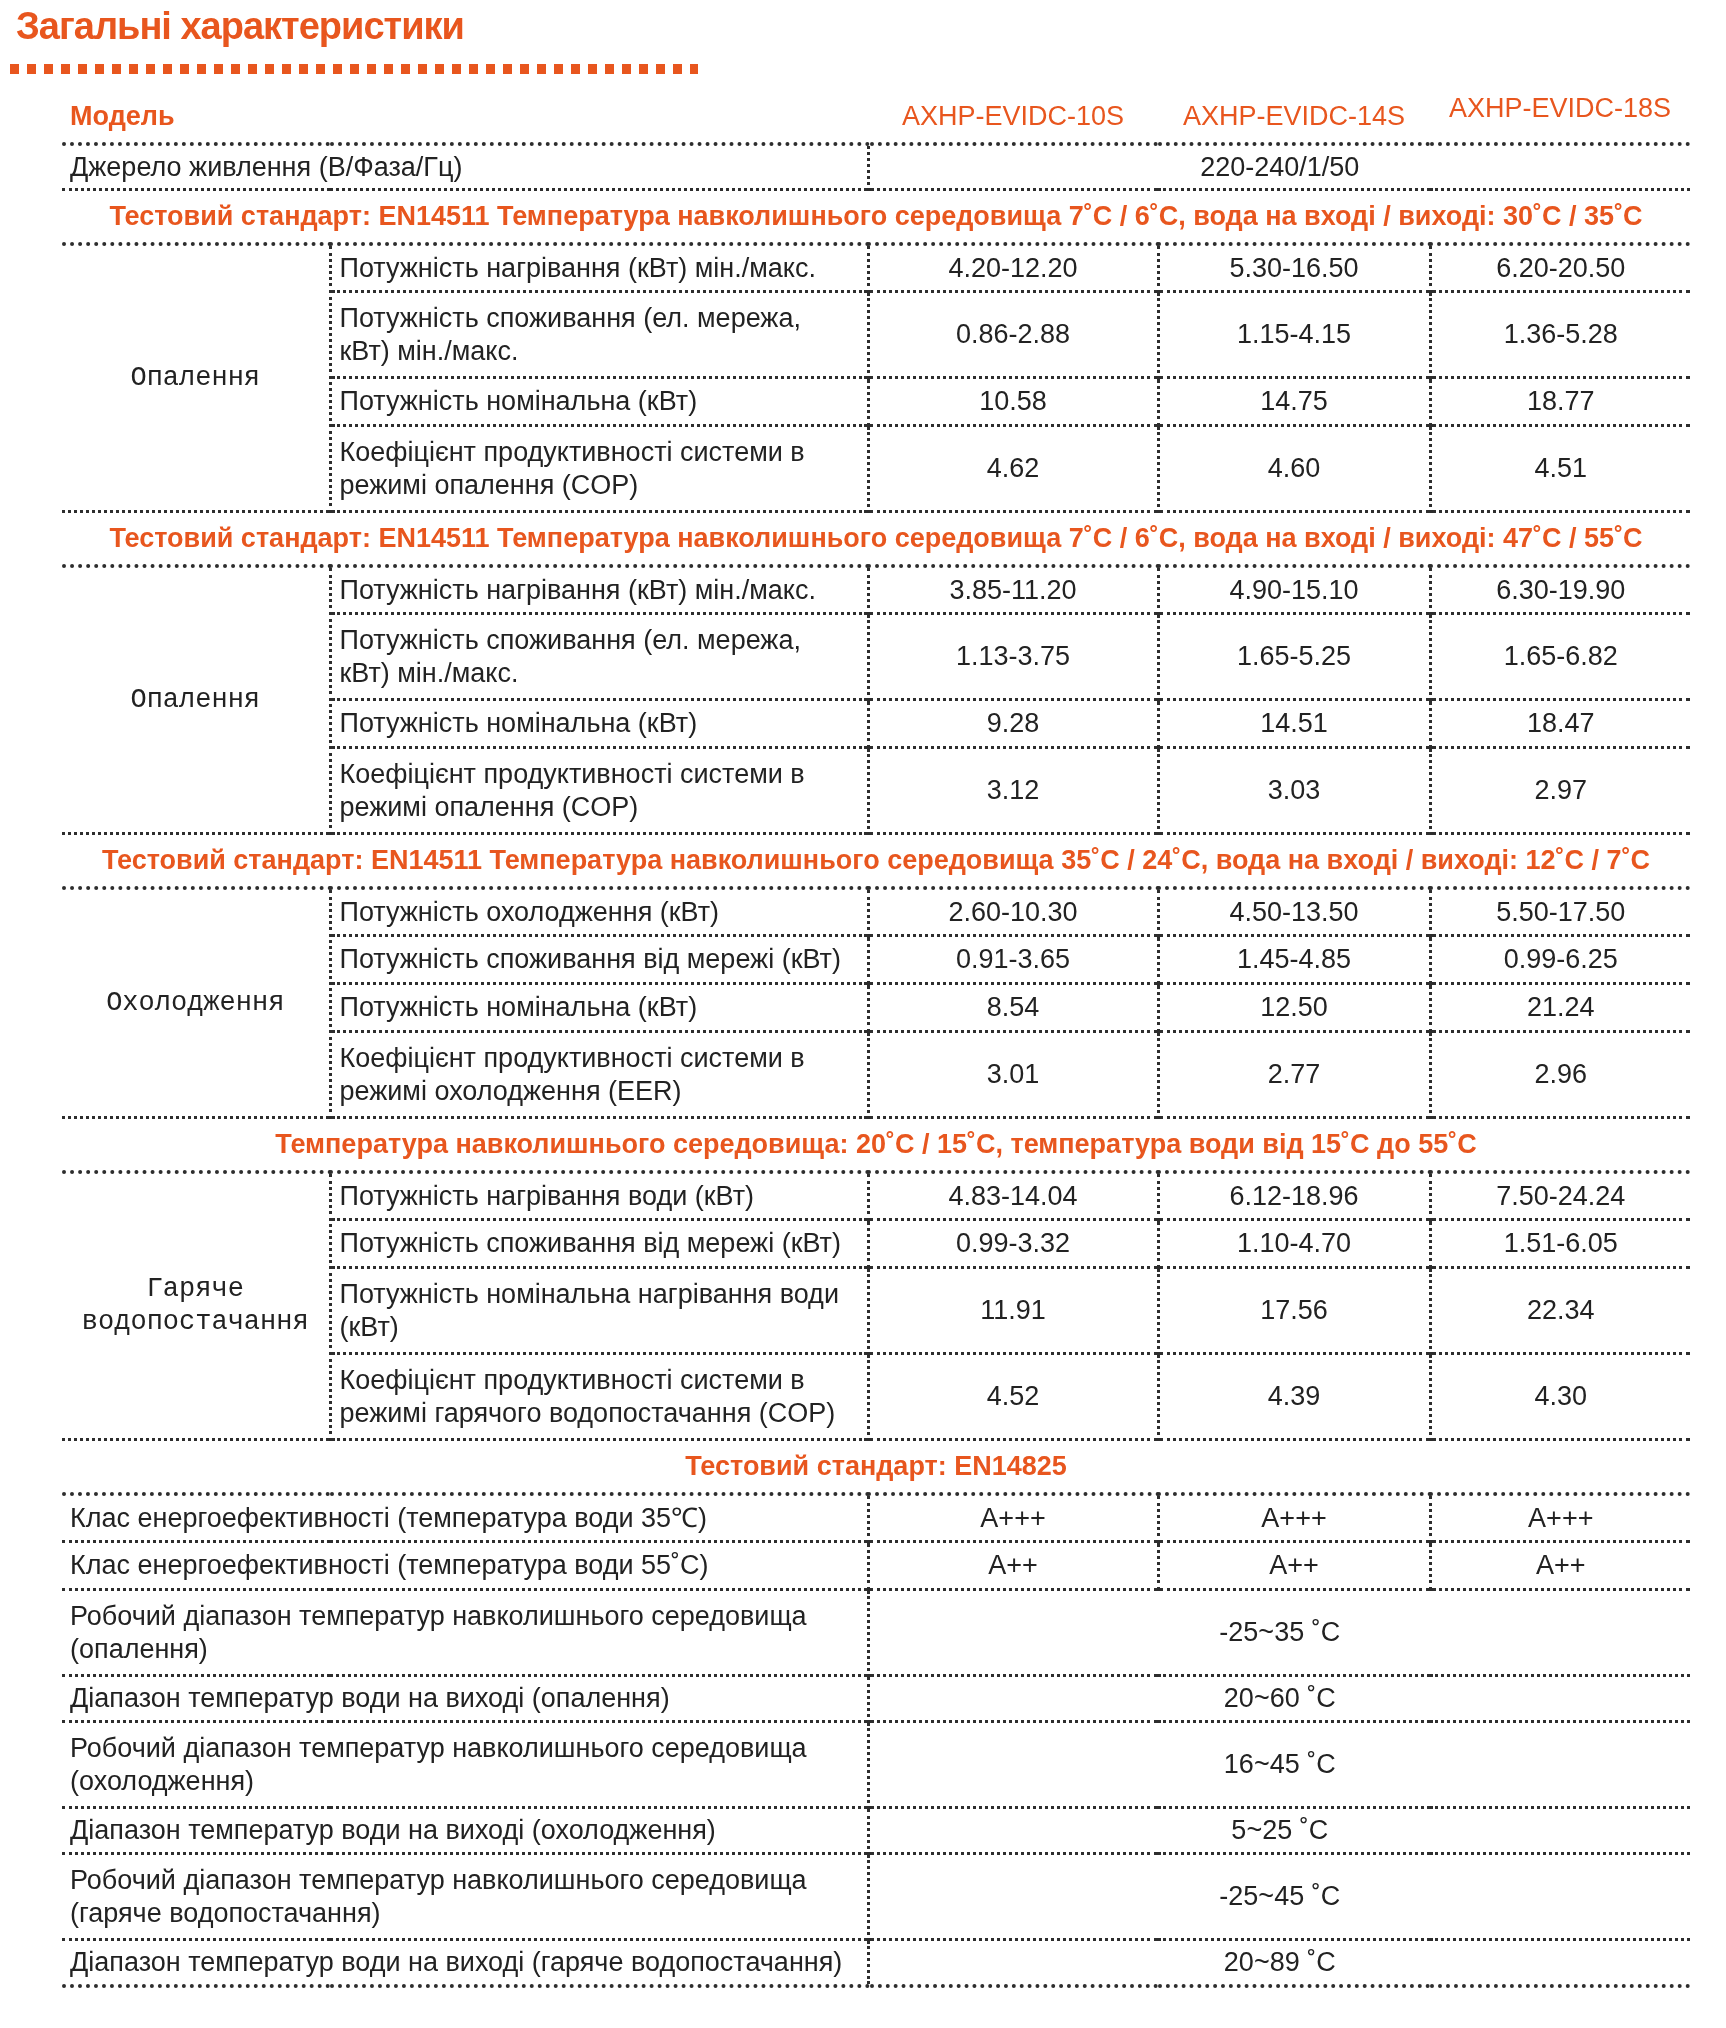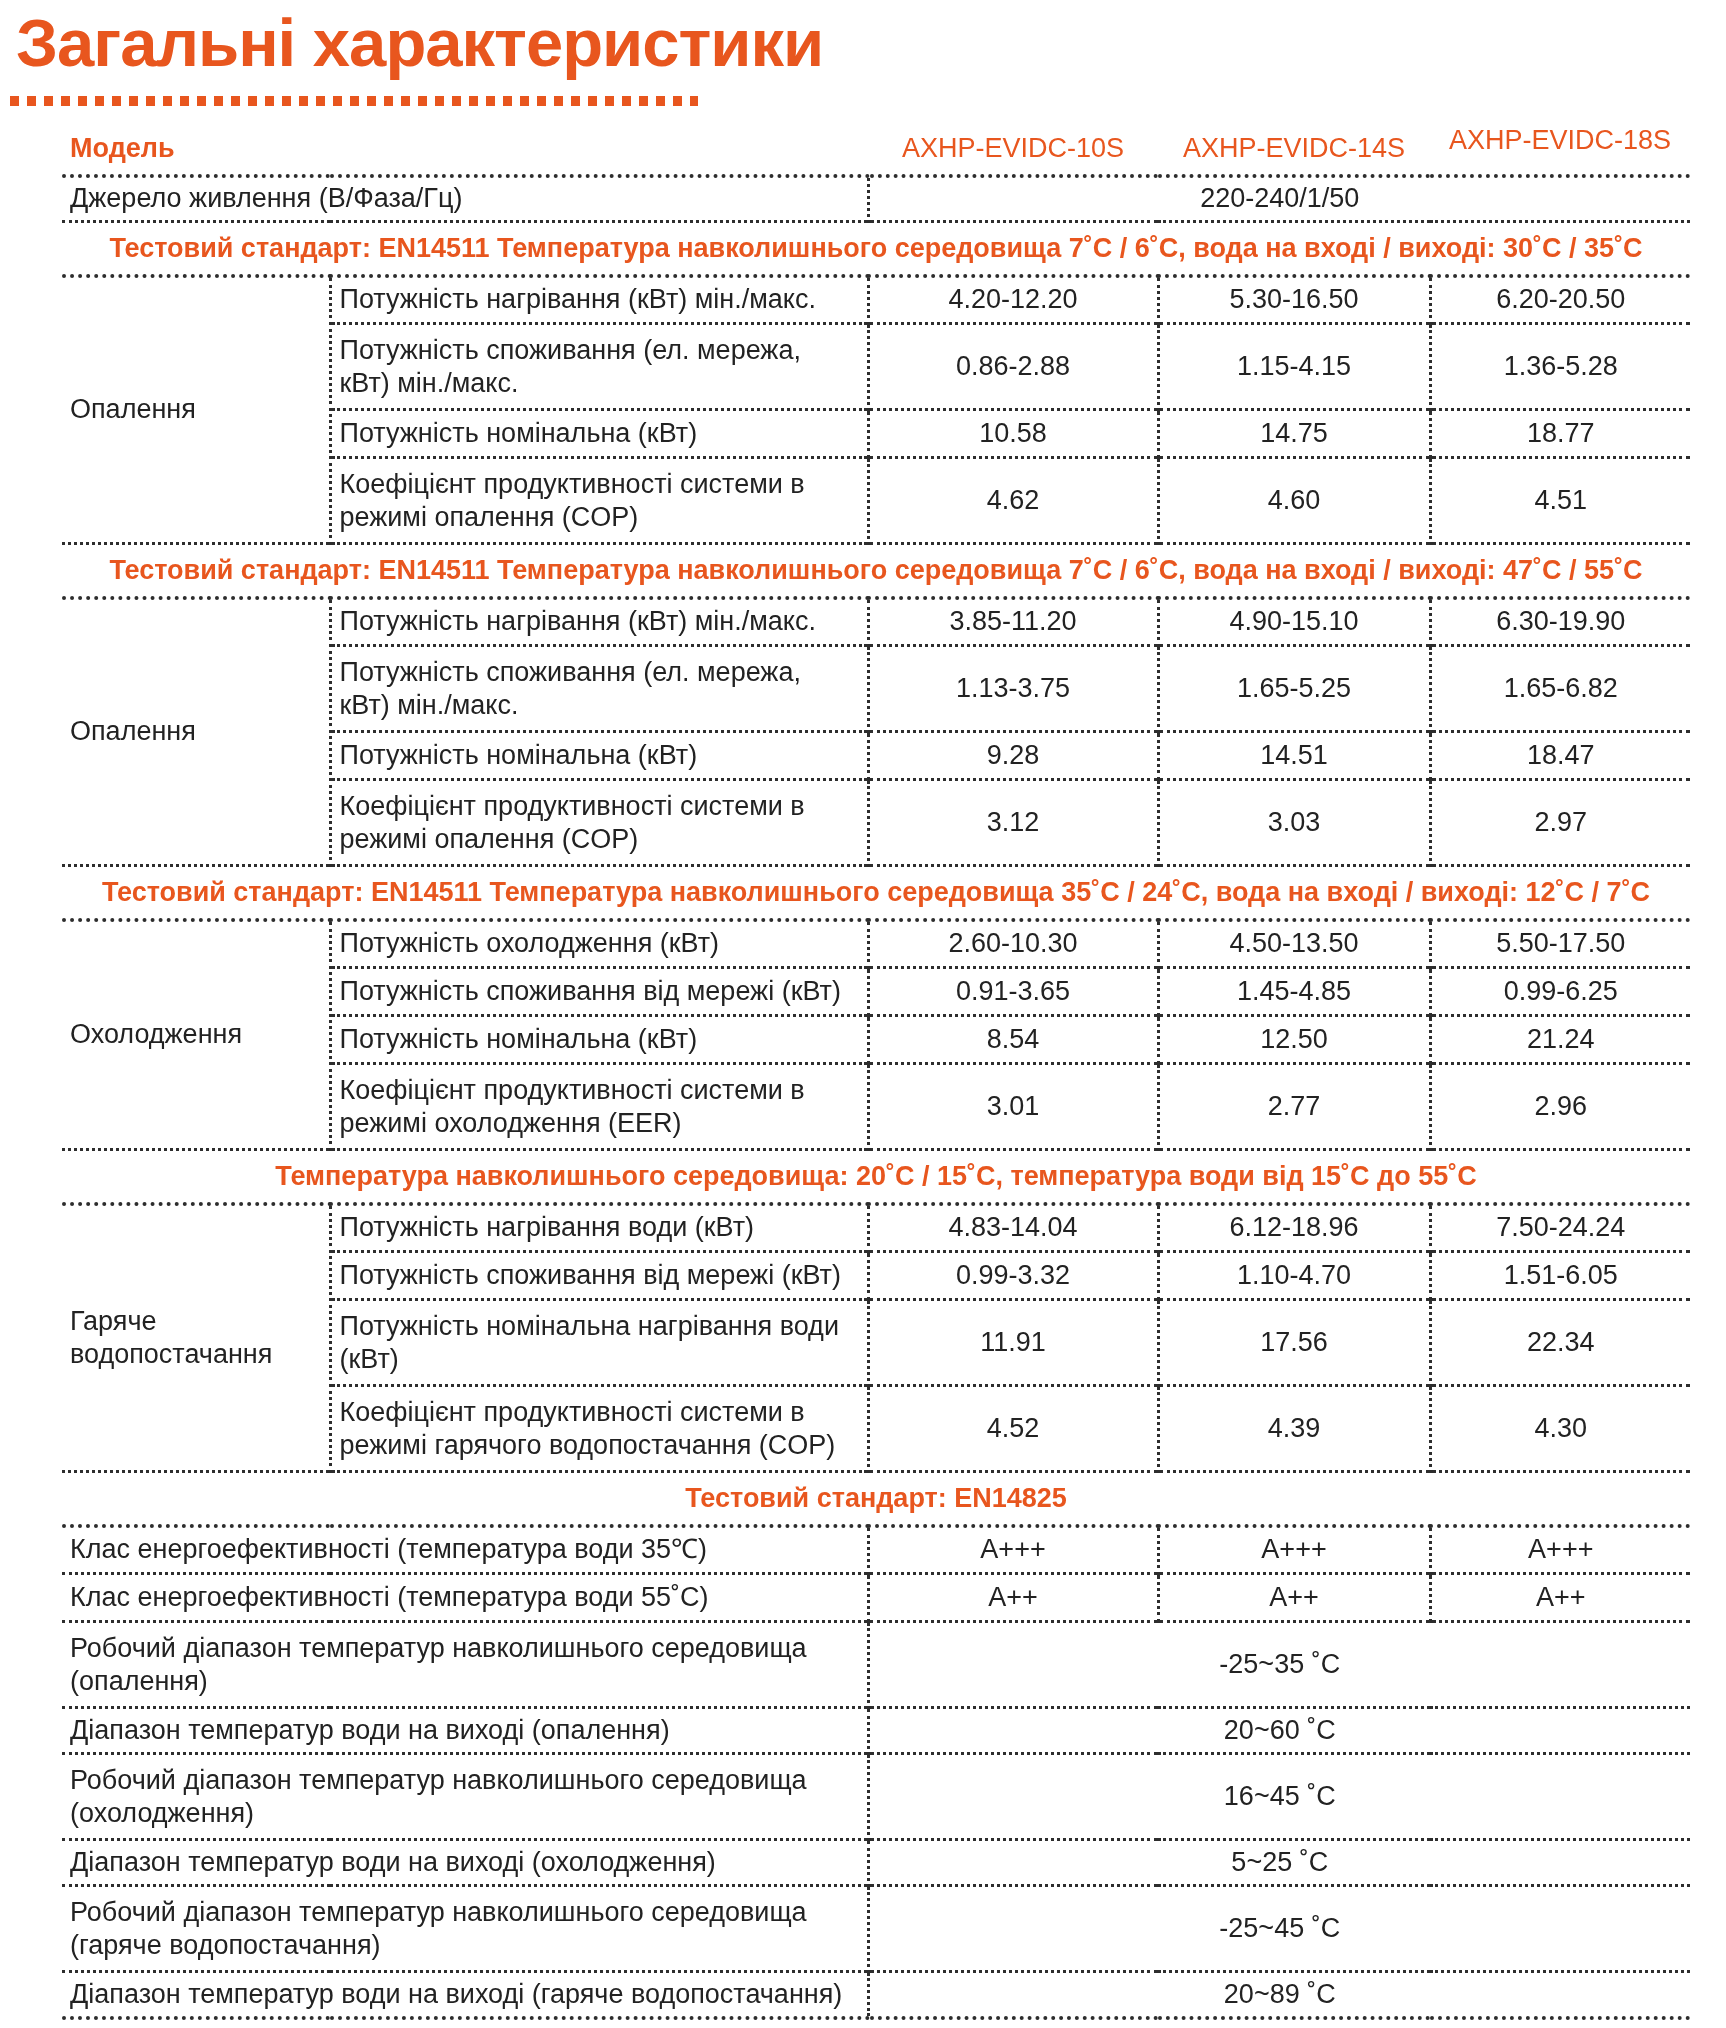--- a/index.html
+++ b/index.html
@@ -7,21 +7,21 @@
     --ink:#222222;
     --bd:#2d2d2d;
   }
   *{box-sizing:border-box;}
   html,body{margin:0;padding:0;}
   body{
     width:1726px;height:2028px;background:#ffffff;overflow:hidden;
     font-family:"Liberation Sans",sans-serif;color:var(--ink);
   }
   .title{
-    color:var(--orange);font-size:67px;font-weight:bold;
+    color:var(--orange);font-size:38px;font-weight:bold;
     margin:6px 0 16px 16px;letter-spacing:-1px;line-height:1.1;
   }
   .title-dots{
     width:688px;height:10px;margin:12px 0 0 10px;
     background:repeating-linear-gradient(90deg,var(--orange) 0 9px,transparent 9px 17px);
   }
   table.spec{
     border-collapse:collapse;table-layout:fixed;
     width:1628px;margin:18px 0 0 62px;
   }
@@ -35,21 +35,21 @@
   td.model-name span{display:inline-block;}
   td.model-name.raised span{transform:translateY(-8px);}
   td.sec{
     border-top:4px dotted var(--bd);border-bottom:4px dotted var(--bd);
     color:var(--orange);font-weight:bold;font-size:28px;text-align:center;padding-left:8px;
   }
   tr.lastrow td{border-bottom:4px dotted var(--bd);}
   .br{border-right:3px dotted var(--bd);}
   .lbl{text-align:left;}
   .val{text-align:center;}
-  .cat{text-align:left;padding-left:8px;}
+  .cat{text-align:center;padding-left:8px;font-family:Liberation Mono, monospace;}
   tr.h-s{height:48px;}
   tr.h-m{height:46px;}
   tr.h-t{height:86px;}
   tr.h-sec{height:54px;}
   tr.hdr{height:52px;}
 </style>
 </head>
 <body>
 
 <h1 class="title">Загальні характеристики</h1>

